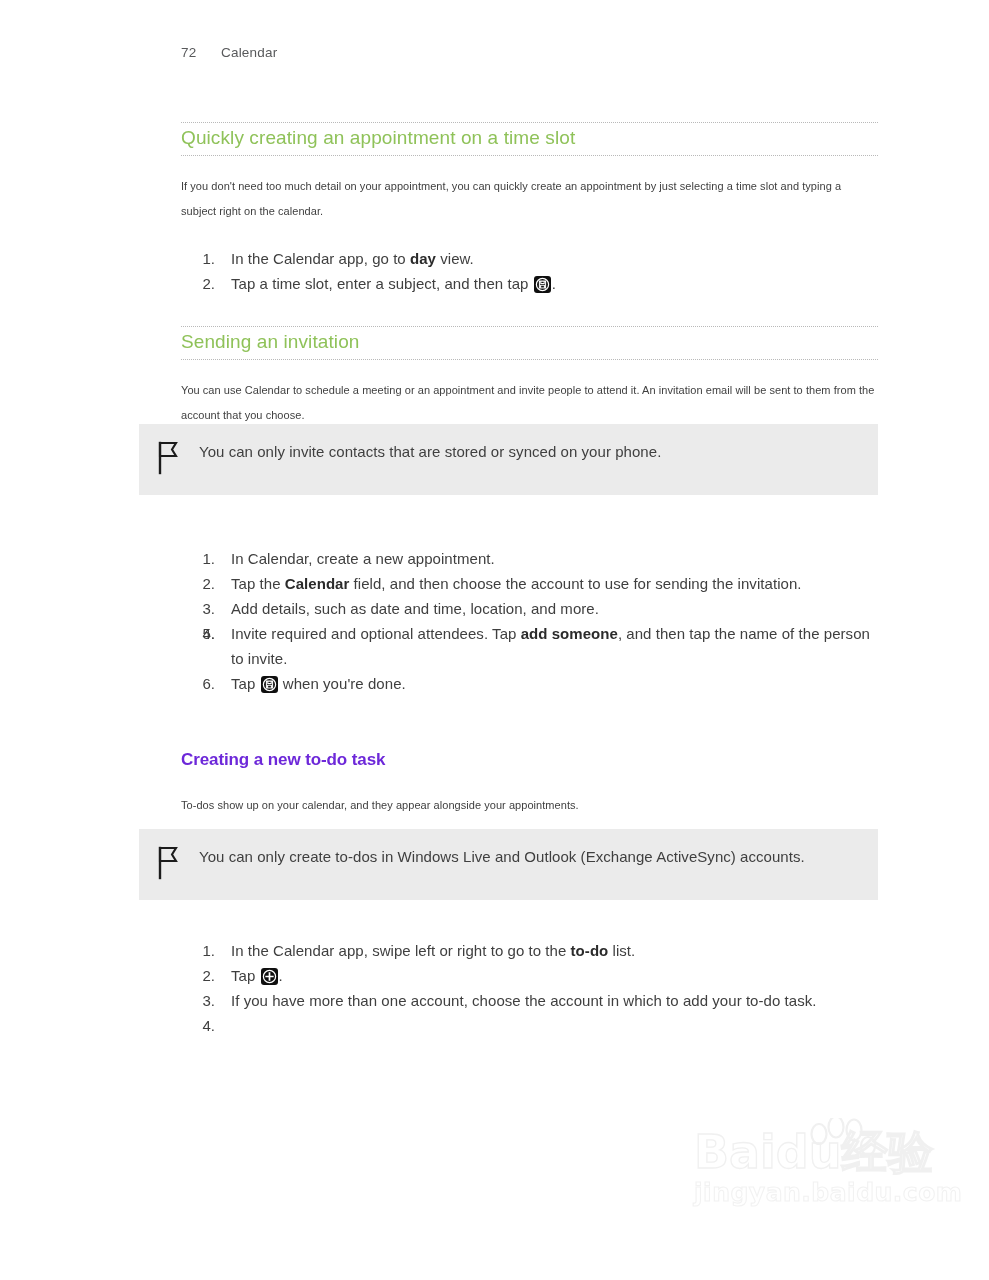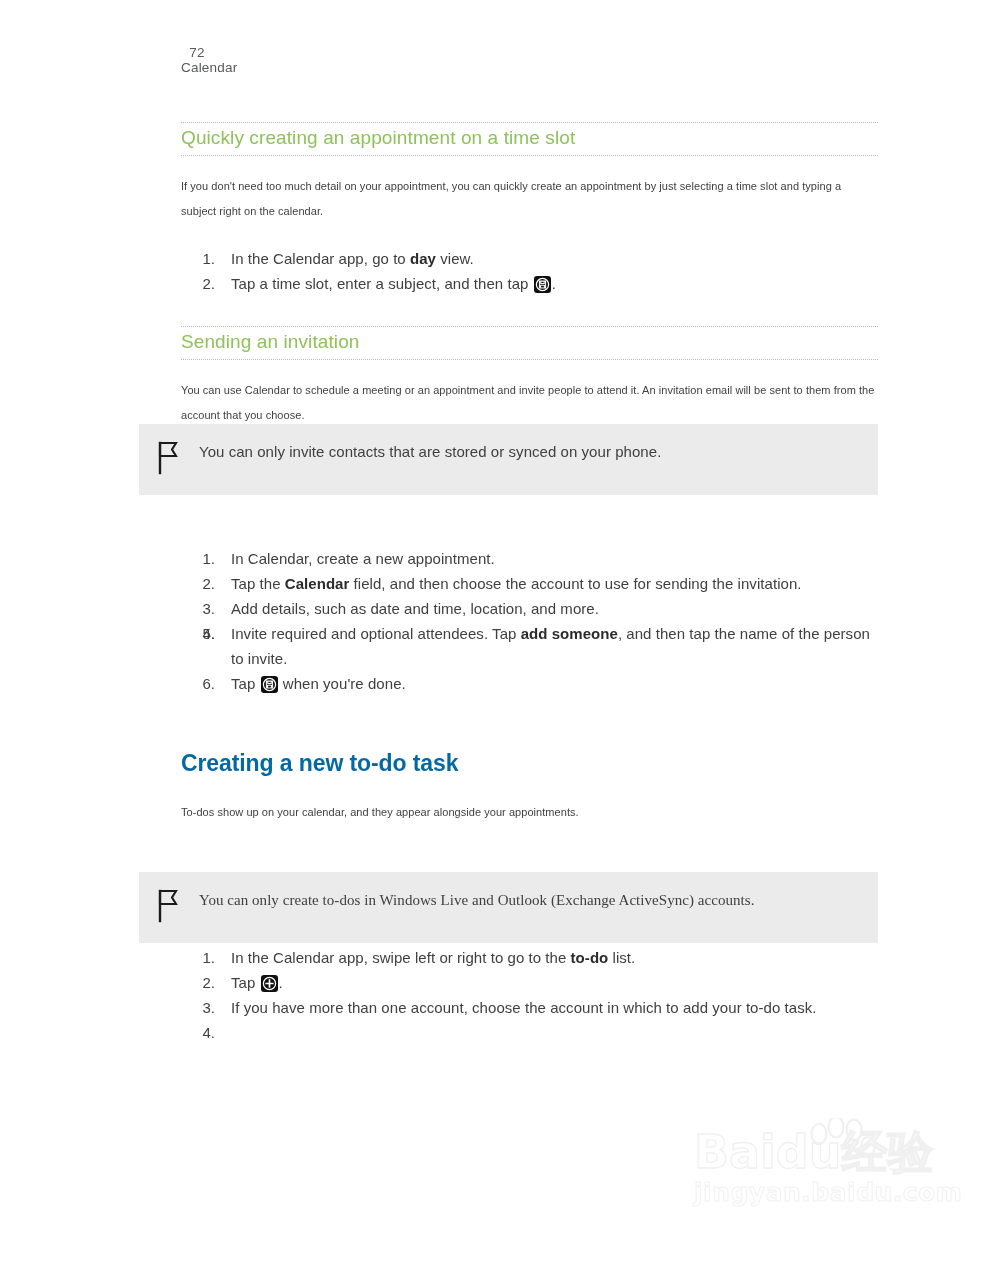--- a/index.html
+++ b/index.html
@@ -22,25 +22,24 @@
     width: 989px;
     height: 1280px;
   }
 
   
   .page-header {
     position: absolute;
     left: 181px;
     top: 45px;
     display: flex;
-    align-items: center;
+    align-items: flex-start;
     font-size: 13.5px;
     color: #58595b;
     letter-spacing: .2px;
-    flex-direction: column;
   }
   .page-header .pg-num { width: 40px; }
   .page-header .pg-sect { }
 
   
   .content {
     position: absolute;
     left: 181px;
     top: 84px;
     width: 697px;
@@ -55,22 +54,22 @@
     font-size: 19px;
     font-weight: 400;
     letter-spacing: .1px;
     padding: 3px 0 5px 0;
     margin: 0;
     line-height: 1.25;
   }
 
   
   .main-heading {
-    color: #0369a1;
-    font-size: 23px;
+    color: #6d28d9;
+    font-size: 17px;
     font-weight: bold;
     letter-spacing: -.1px;
     margin: 0;
     line-height: 1.2;
   }
 
   
   p.body {
     font-size: 11px;
     line-height: 25px;
@@ -242,21 +241,21 @@
   <div class="note-box" style="top:424px;">
     <span class="flag-wrap">
       <svg width="22" height="34" viewBox="0 0 22 34" aria-hidden="true">
         <path d="M3 2 L3 32" stroke="#1c1c1c" stroke-width="2.4" fill="none" stroke-linecap="square"></path>
         <path d="M3 2 L19 2 L15 8.5 L19 15 L3 15 Z" stroke="#1c1c1c" stroke-width="2.1" fill="none" stroke-linejoin="miter"></path>
       </svg>
     </span>
     <span class="note-text">You can only invite contacts that are stored or synced on your phone.</span>
   </div>
 
-  <div class="note-box" style="top:872px;font-family:Liberation Serif, serif;">
+  <div class="note-box" style="top:829px;">
     <span class="flag-wrap">
       <svg width="22" height="34" viewBox="0 0 22 34" aria-hidden="true">
         <path d="M3 2 L3 32" stroke="#1c1c1c" stroke-width="2.4" fill="none" stroke-linecap="square"></path>
         <path d="M3 2 L19 2 L15 8.5 L19 15 L3 15 Z" stroke="#1c1c1c" stroke-width="2.1" fill="none" stroke-linejoin="miter"></path>
       </svg>
     </span>
     <span class="note-text">You can only create to-dos in Windows Live and Outlook (Exchange ActiveSync) accounts.</span>
   </div>
 
   <div class="watermark">

